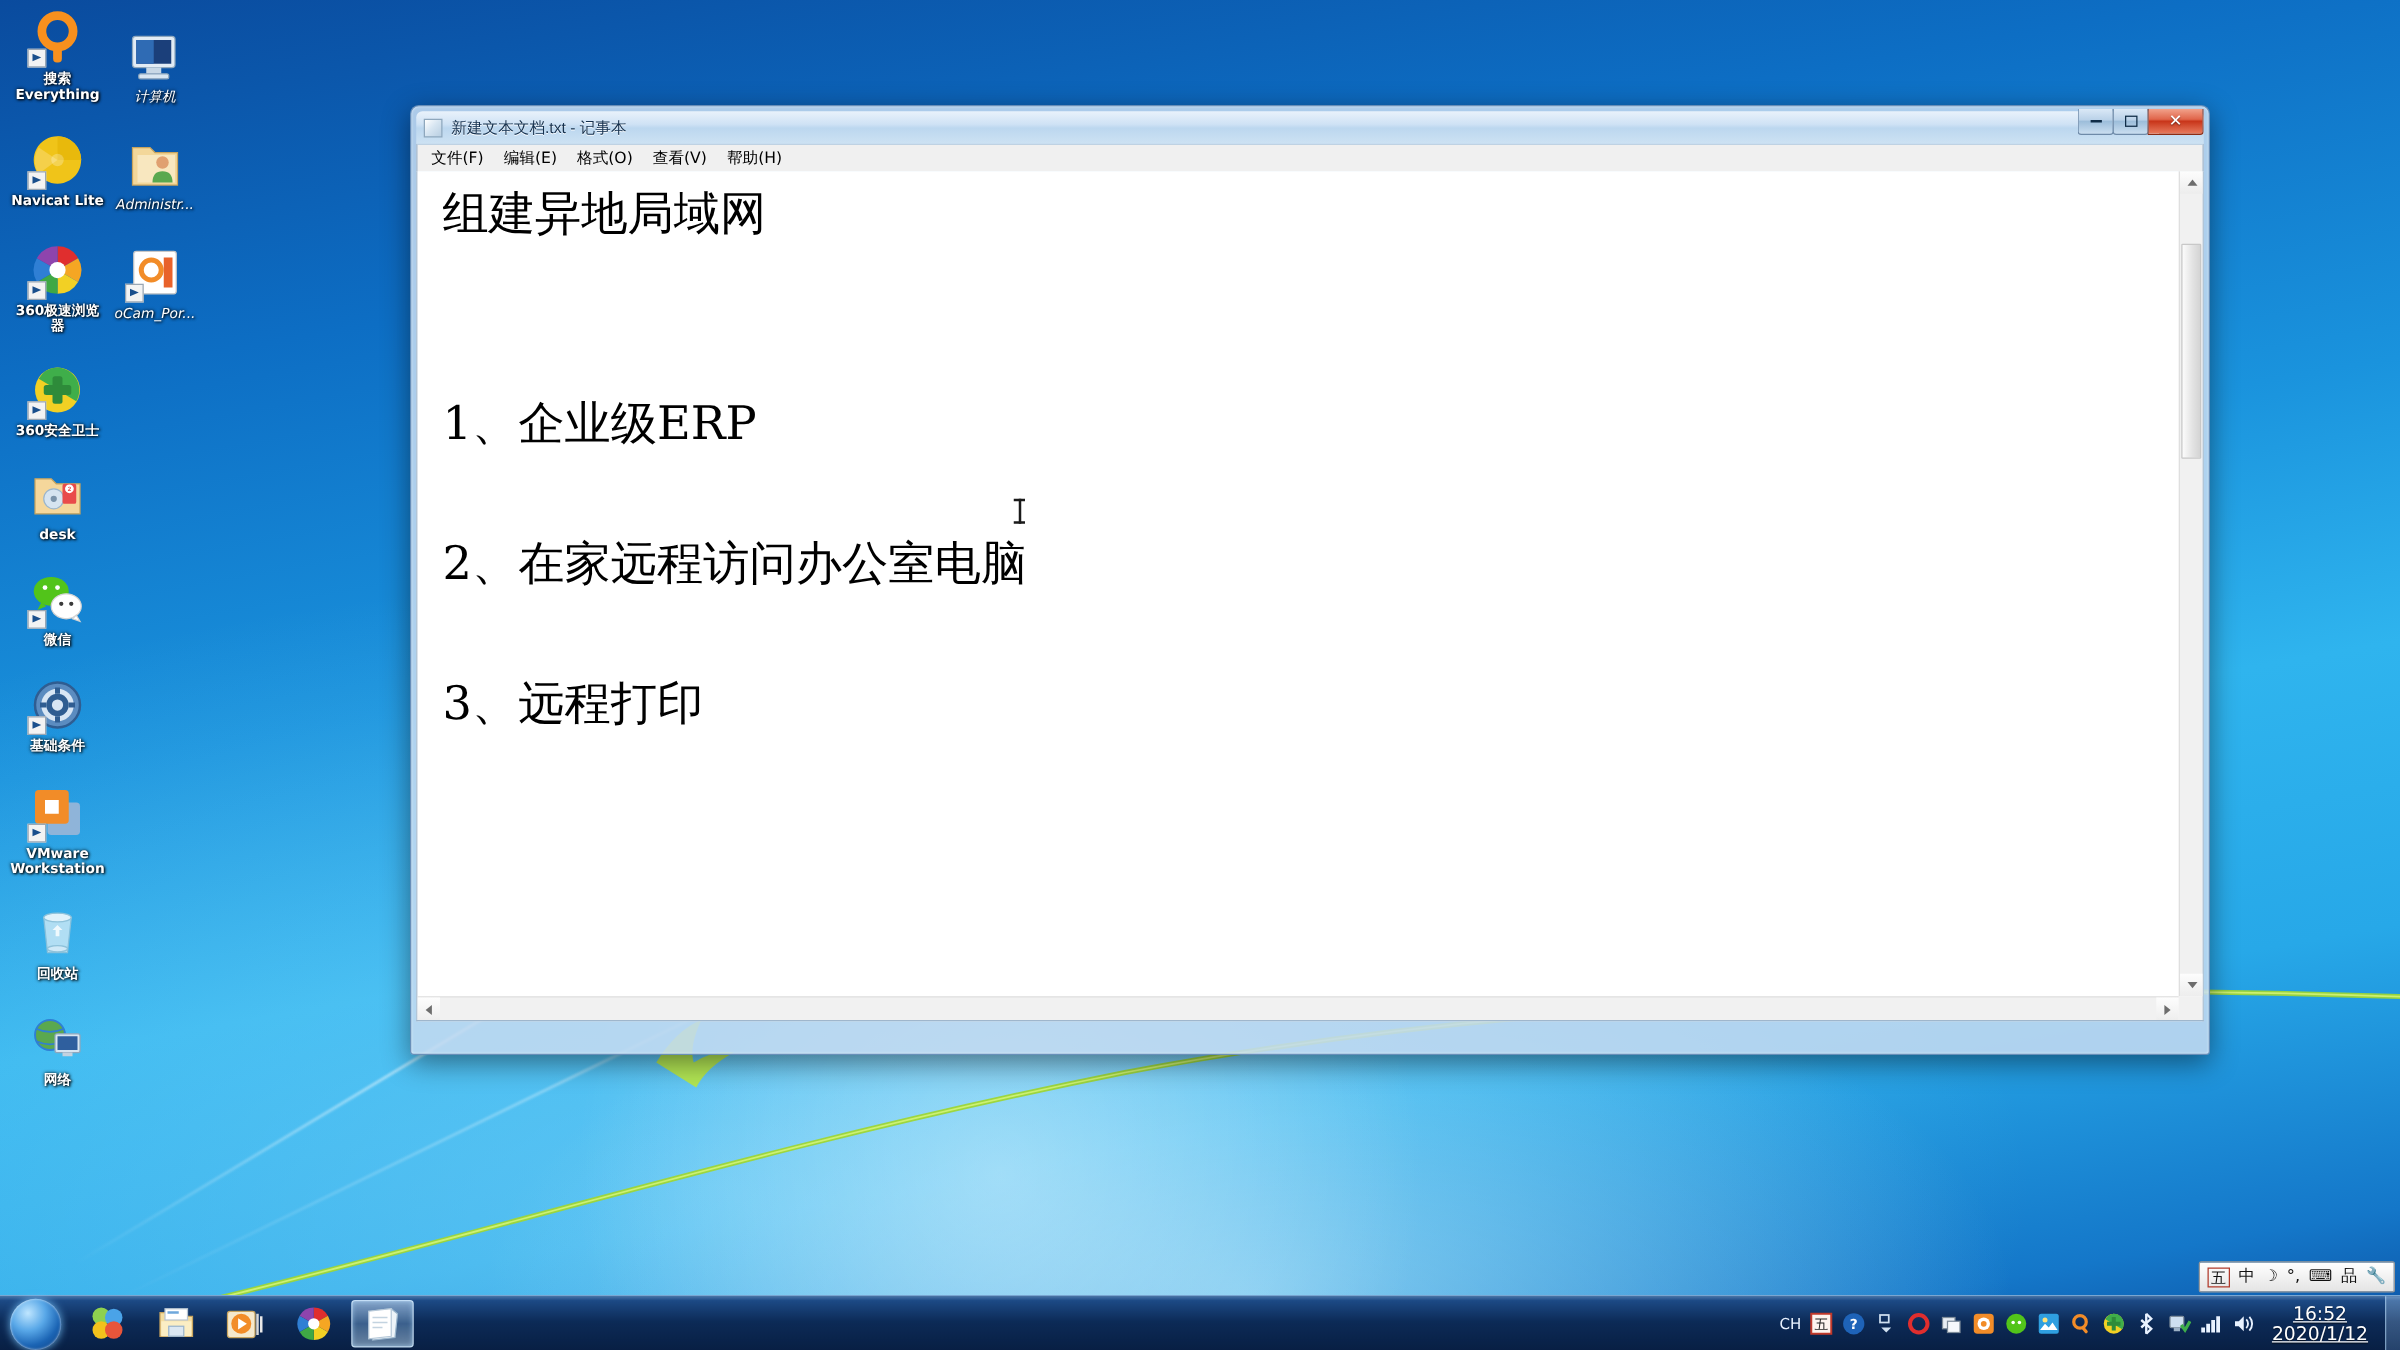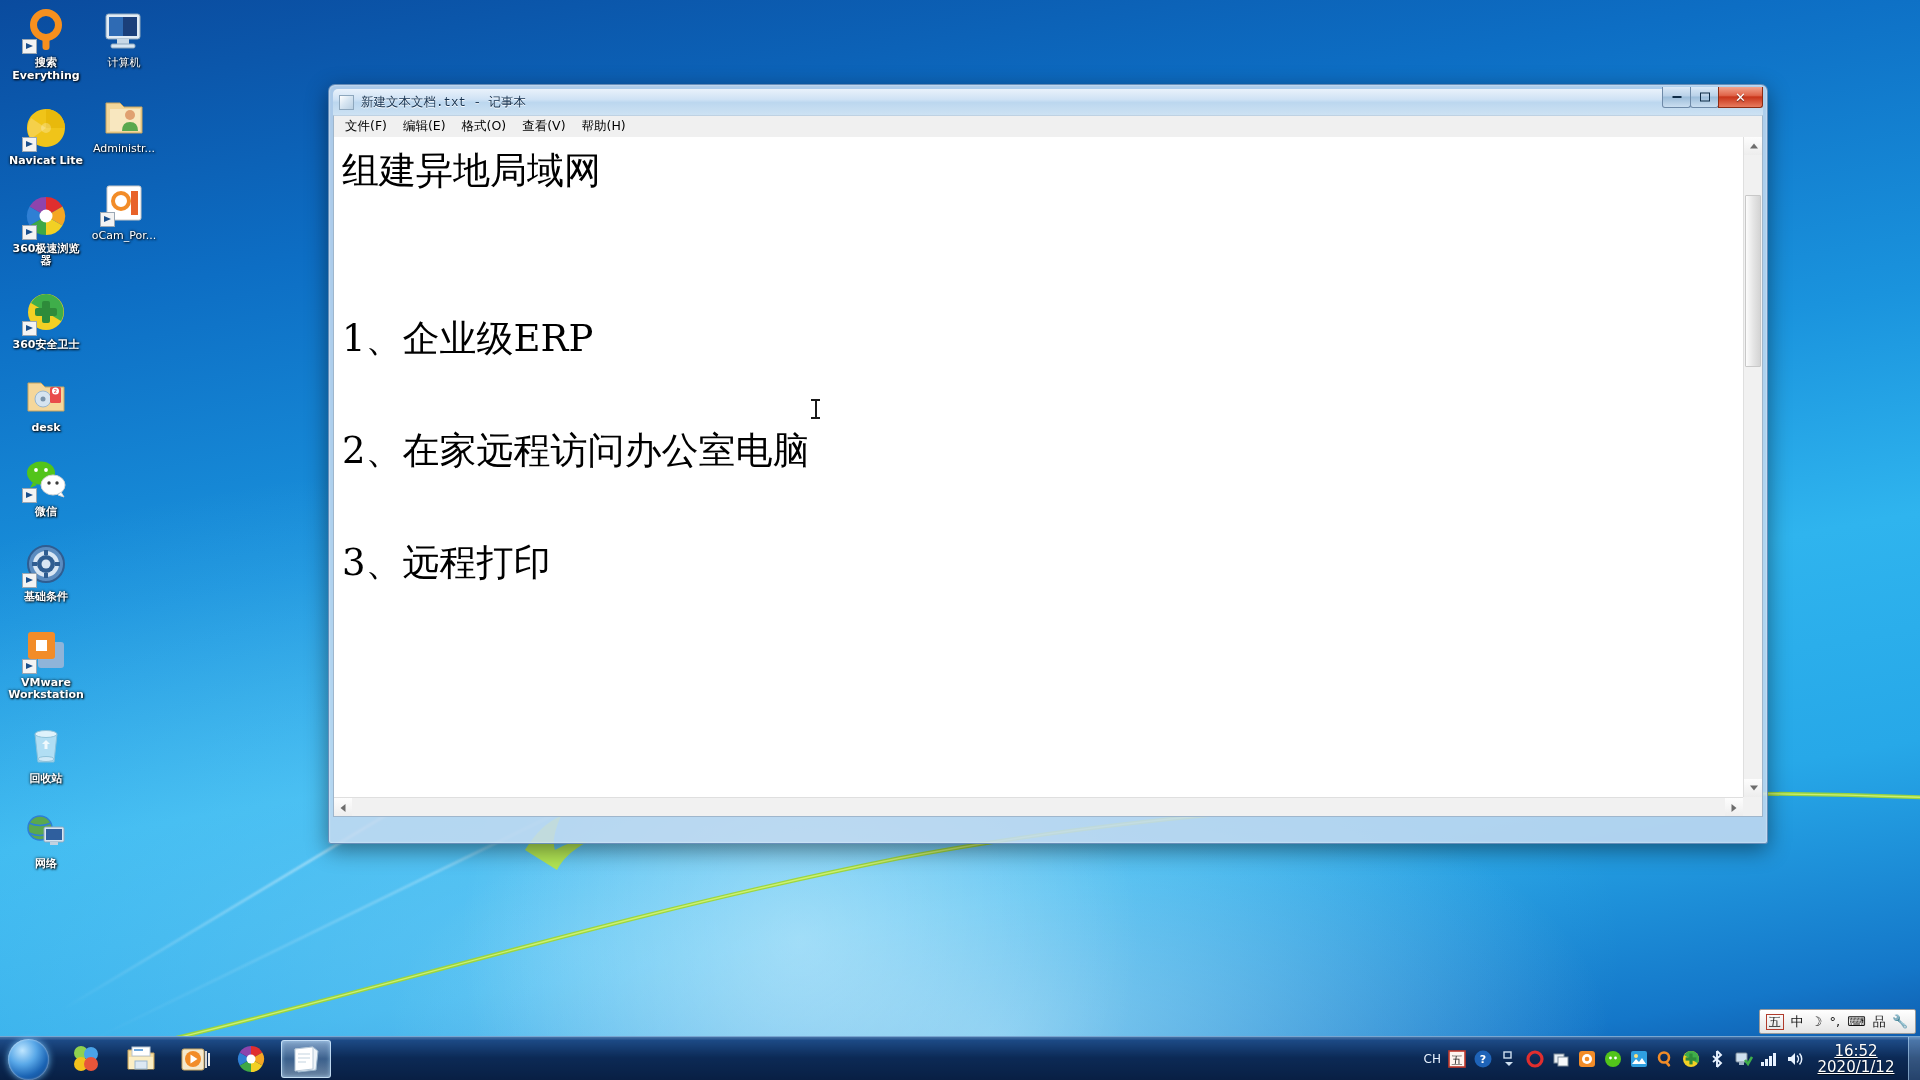--- a/index.html
+++ b/index.html
@@ -119,21 +119,21 @@
     background: linear-gradient(135deg, #ffffff 0%, #d8e6f2 45%, #b9cfe2 100%);
     border: 1px solid #8ea7bd;
     margin-right: 7px;
     flex: none;
   }
   #title-text {
     font-size: 12.5px;
     color: #16314e;
     text-shadow: 0 1px 0 rgba(255,255,255,0.9);
     white-space: nowrap;
-    font-family: Liberation Mono, monospace;
+    font-family: Liberation Sans, sans-serif;
   }
   #win-buttons {
     position: absolute;
     right: 0; top: -2px;
     display: flex;
     height: 22px;
   }
   .win-btn {
     width: 29px; height: 21px;
     border: 1px solid #6e8aa8;
@@ -186,21 +186,21 @@
     height: 680px;
     background: #ffffff;
     border: 1px solid #9fb6cc;
     border-top: none;
     overflow: hidden;
   }
   #editor-text {
     position: absolute;
     left: 0; top: 0; right: 19px; bottom: 19px;
     background: #ffffff;
-    padding: 6px 2px 0 8px;
+    padding: 6px 2px 0 20px;
     overflow: hidden;
   }
   .doc-line {
     font-family: "DejaVu Serif", "Liberation Serif", serif;
     font-size: 37px;
     line-height: 56px;
     color: #000000;
     white-space: pre;
     letter-spacing: 0px;
   }
@@ -538,21 +538,21 @@
             <rect x="22" y="20" width="20" height="15" rx="1.5" fill="#d8e6f2" stroke="#8ea7bd"></rect>
             <rect x="24" y="22" width="16" height="11" fill="#2f5f9e"></rect>
             <rect x="28" y="35" width="8" height="3" fill="#c2d2e0"></rect>
           </svg>
         </div>
         <div class="label">网络</div>
       </div>
 
     </div>
 
-    <div class="icon-col col-b" style="top:0;">
+    <div class="icon-col col-b" style="top:15px;font-style:italic;">
 
       <div class="desk-icon">
         <div class="glyph">
           <svg width="48" height="48" viewBox="0 0 48 48">
             <rect x="6" y="8" width="34" height="25" rx="2.5" fill="#e2ecf5" stroke="#8ea7bd"></rect>
             <rect x="9" y="11" width="28" height="19" fill="#1b3f7a"></rect>
             <path d="M9,11 h14 v19 h-14 z" fill="#2f6bb4"></path>
             <rect x="17" y="33" width="12" height="5" fill="#c8d8e6"></rect>
             <rect x="11" y="38" width="24" height="4" rx="1.5" fill="#d8e6f2" stroke="#8ea7bd"></rect>
           </svg>

